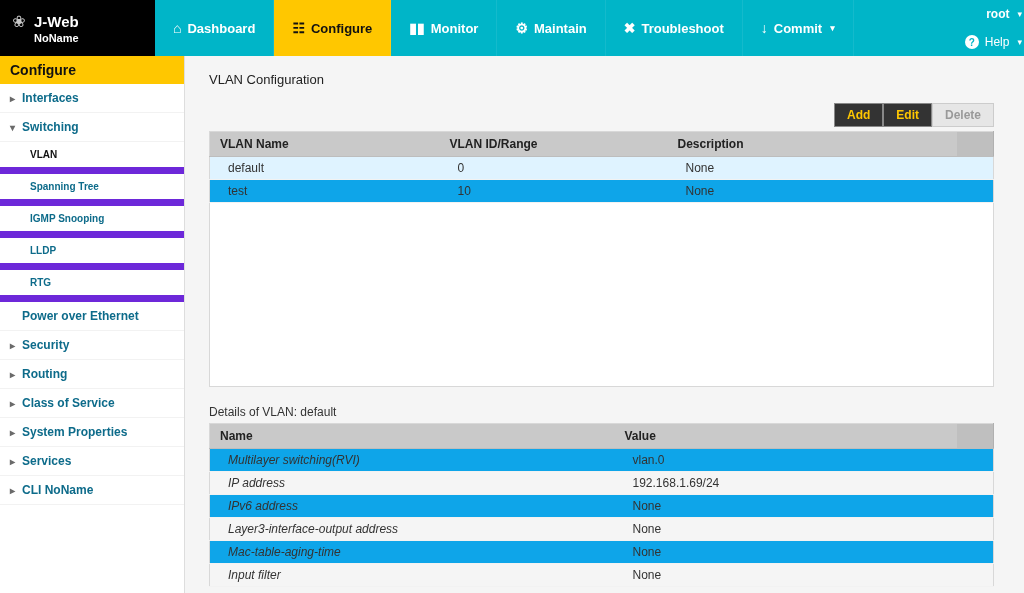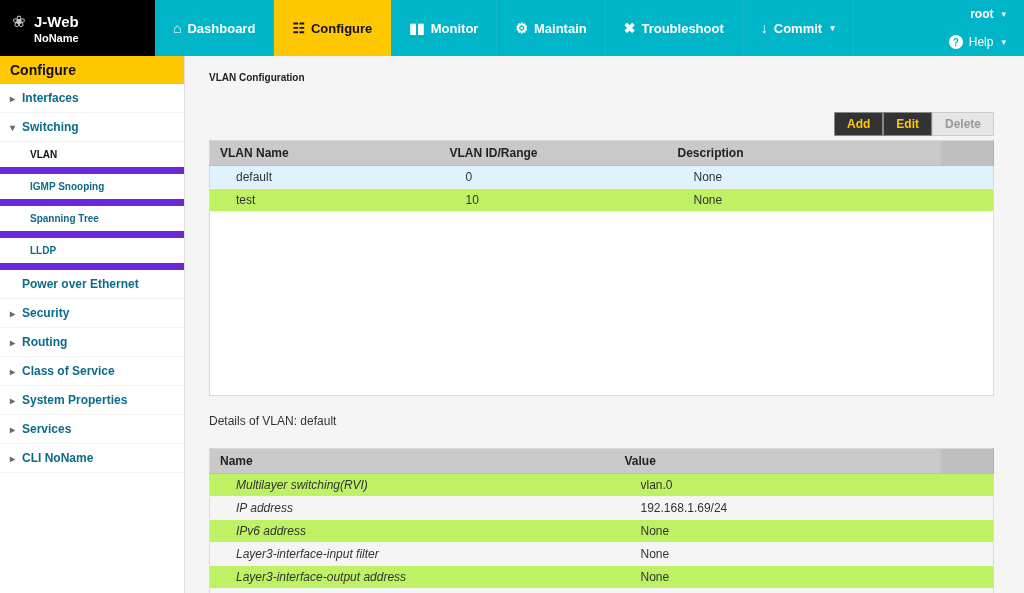--- a/index.html
+++ b/index.html
@@ -40,21 +40,21 @@
     display: flex; align-items: center; gap: 6px;
     padding: 0 18px; font-weight: bold; font-size: 13px;
     cursor: pointer; color: #fff; border-right: 1px solid rgba(255,255,255,0.08);
   }
   .nav-item.active { background: #ffc700; color: #111; }
   .nav-icon { font-size: 14px; }
   .caret { font-size: 9px; margin-left: 2px; }
   .topright {
     margin-left: auto;
     display: flex; flex-direction: column; justify-content: center;
-    padding-right: 18px; gap: 14px; align-items: flex-end;
+    padding-right: 2px; gap: 14px; align-items: flex-end;
   }
   .tr-line { display: flex; align-items: center; gap: 6px; font-size: 12px; cursor: pointer; }
   .tr-user { font-weight: bold; }
   .help-icon {
     width: 14px; height: 14px; border-radius: 50%; background: #fff; color: #00b5c8;
     display: inline-flex; align-items: center; justify-content: center; font-size: 10px; font-weight: bold;
   }
 
   .layout { display: flex; height: calc(100% - 56px); }
   .sidebar { width: 185px; background: #fff; border-right: 1px solid #ddd; overflow-y: auto; }
@@ -68,40 +68,40 @@
     border-bottom: 1px solid #f2f2f2; cursor: pointer;
   }
   .side-item .chev { width: 8px; font-size: 10px; color: #6a6a6a; }
   .side-item.expanded .chev, .side-item.collapsed .chev { color: #6a6a6a; }
   .side-sub {
     padding: 7px 10px 7px 30px; font-size: 10px; color: #0d6b8a; font-weight: bold;
     border-bottom: 7px solid #6d28d9; cursor: pointer;
   }
   .side-sub.active { color: #111; }
   .main { flex: 1; padding: 16px 30px 16px 24px; overflow-y: auto; }
-  .page-title { font-size: 10px; font-weight: bold; color: #222; margin-bottom: 29px; }
+  .page-title { font-size: 13px; font-weight: normal; color: #222; margin-bottom: 16px; }
   .toolbar { display: flex; justify-content: flex-end; gap: 0; margin-bottom: 4px; }
   .btn {
     padding: 4px 12px; font-size: 12px; font-weight: bold; cursor: pointer;
     border: 1px solid #888; background: #333; color: #ffc700;
   }
   .btn.disabled { background: #e6e6e6; color: #999; border-color: #ccc; cursor: default; }
   .table {
-    width: 100%; border: 1px solid #d8d8d8; border-collapse: collapse; background: #bef264;
+    width: 100%; border: 1px solid #d8d8d8; border-collapse: collapse; background: #0ea5e9;
   }
   .table th {
     background: #c9c9c9; color: #222; text-align: left; font-size: 12px;
     padding: 5px 10px; border-bottom: 1px solid #bdbdbd; font-weight: bold;
   }
   .table th.drag { width: 14px; background: #bfbfbf; border-right: 1px solid #b0b0b0; }
-  .table td { padding: 4px 26px; font-size: 12px; color: #333; border-bottom: 1px solid #f2f2f2; }
+  .table td { padding: 4px 18px; font-size: 12px; color: #333; border-bottom: 1px solid #f2f2f2; }
   .table tr.selected td { background: #dff3ff; }
   .table-wrap { min-height: 184px; background: #fff; border: 1px solid #d8d8d8; border-top: none; }
   .table-top { border: 1px solid #d8d8d8; }
-  .details-title { font-size: 12px; color: #333; margin: 18px 0 20px; }
+  .details-title { font-size: 12px; color: #333; margin: 18px 0 4px; }
   .details-table td.name { width: 405px; font-style: italic; }
   .details-table tr:nth-child(even) td { background: #f5f5f5; }
 </style>
 </head>
 <body>
 
 <div class="topbar">
   <div class="brand">
     <div class="brand-line">
       <span class="brand-logo">❀</span>
@@ -156,23 +156,24 @@
     <div class="side-item collapsed">
       <span class="chev">▸</span>
       <span>Interfaces</span>
     </div>
 
     <div class="side-item expanded">
       <span class="chev">▾</span>
       <span>Switching</span>
     </div>
     <div class="side-sub active">VLAN</div>
+    <div class="side-sub">Spanning Tree</div>
     <div class="side-sub">IGMP Snooping</div>
-    <div class="side-sub">Spanning Tree</div>
     <div class="side-sub">LLDP</div>
+    <div class="side-sub">RTG</div>
 
     <div class="side-item">
       <span class="chev"></span>
       <span>Power over Ethernet</span>
     </div>
     <div class="side-item collapsed">
       <span class="chev">▸</span>
       <span>Security</span>
     </div>
     <div class="side-item collapsed">
@@ -252,26 +253,26 @@
             <td class="name">IP address</td>
             <td>192.168.1.69/24</td>
             <td style="width: 14px;"></td>
           </tr>
           <tr>
             <td class="name">IPv6 address</td>
             <td>None</td>
             <td style="width: 14px;"></td>
           </tr>
           <tr>
-            <td class="name">Layer3-interface-input filter</td>
-            <td>None</td>
-            <td style="width: 14px;"></td>
-          </tr>
-          <tr>
             <td class="name">Layer3-interface-output address</td>
+            <td>None</td>
+            <td style="width: 14px;"></td>
+          </tr>
+          <tr>
+            <td class="name">Mac-table-aging-time</td>
             <td>None</td>
             <td style="width: 14px;"></td>
           </tr>
           <tr>
             <td class="name">Input filter</td>
             <td>None</td>
             <td style="width: 14px;"></td>
           </tr>
         </tbody>
     </table>

